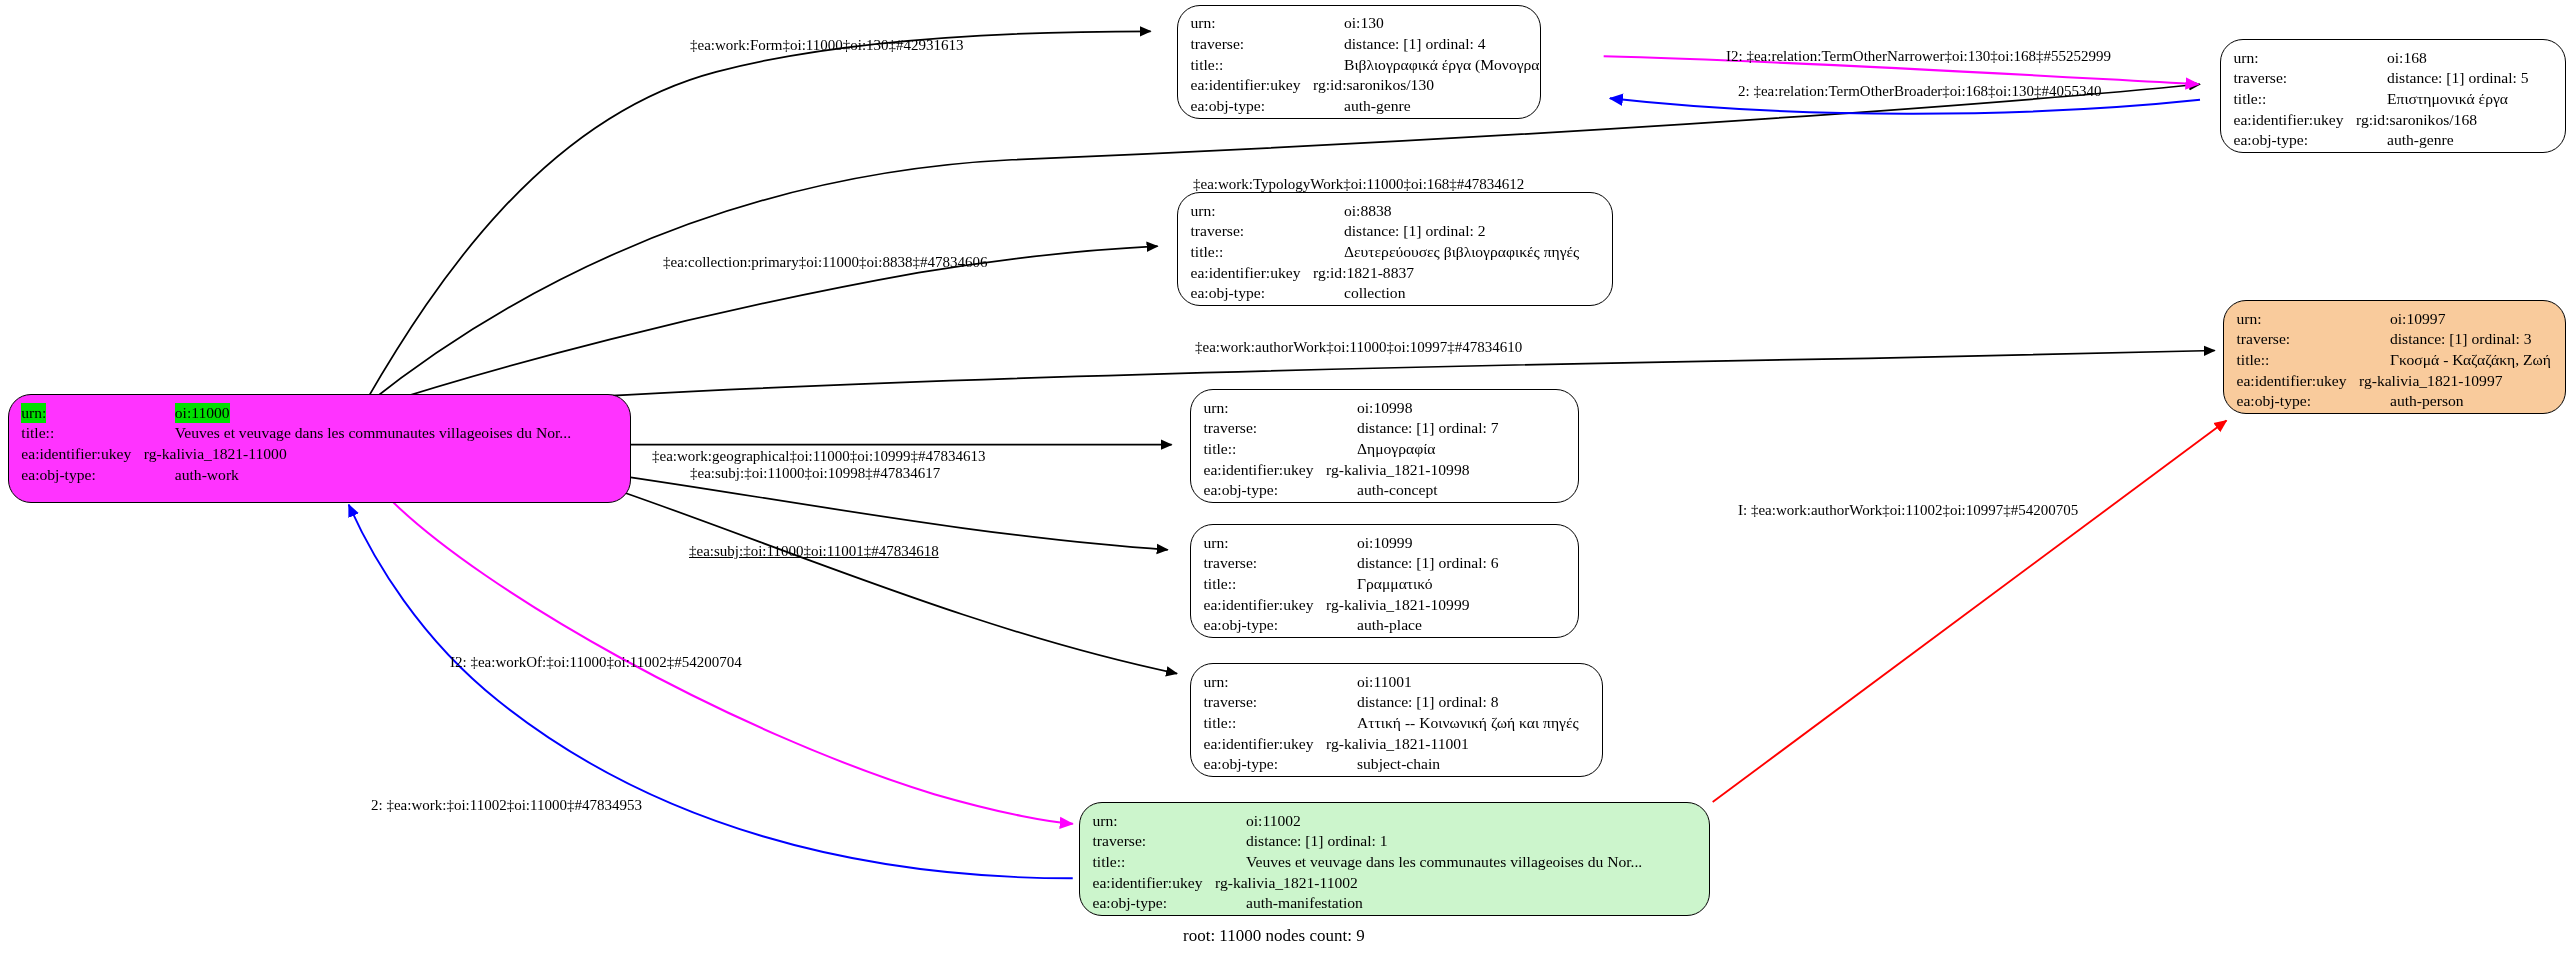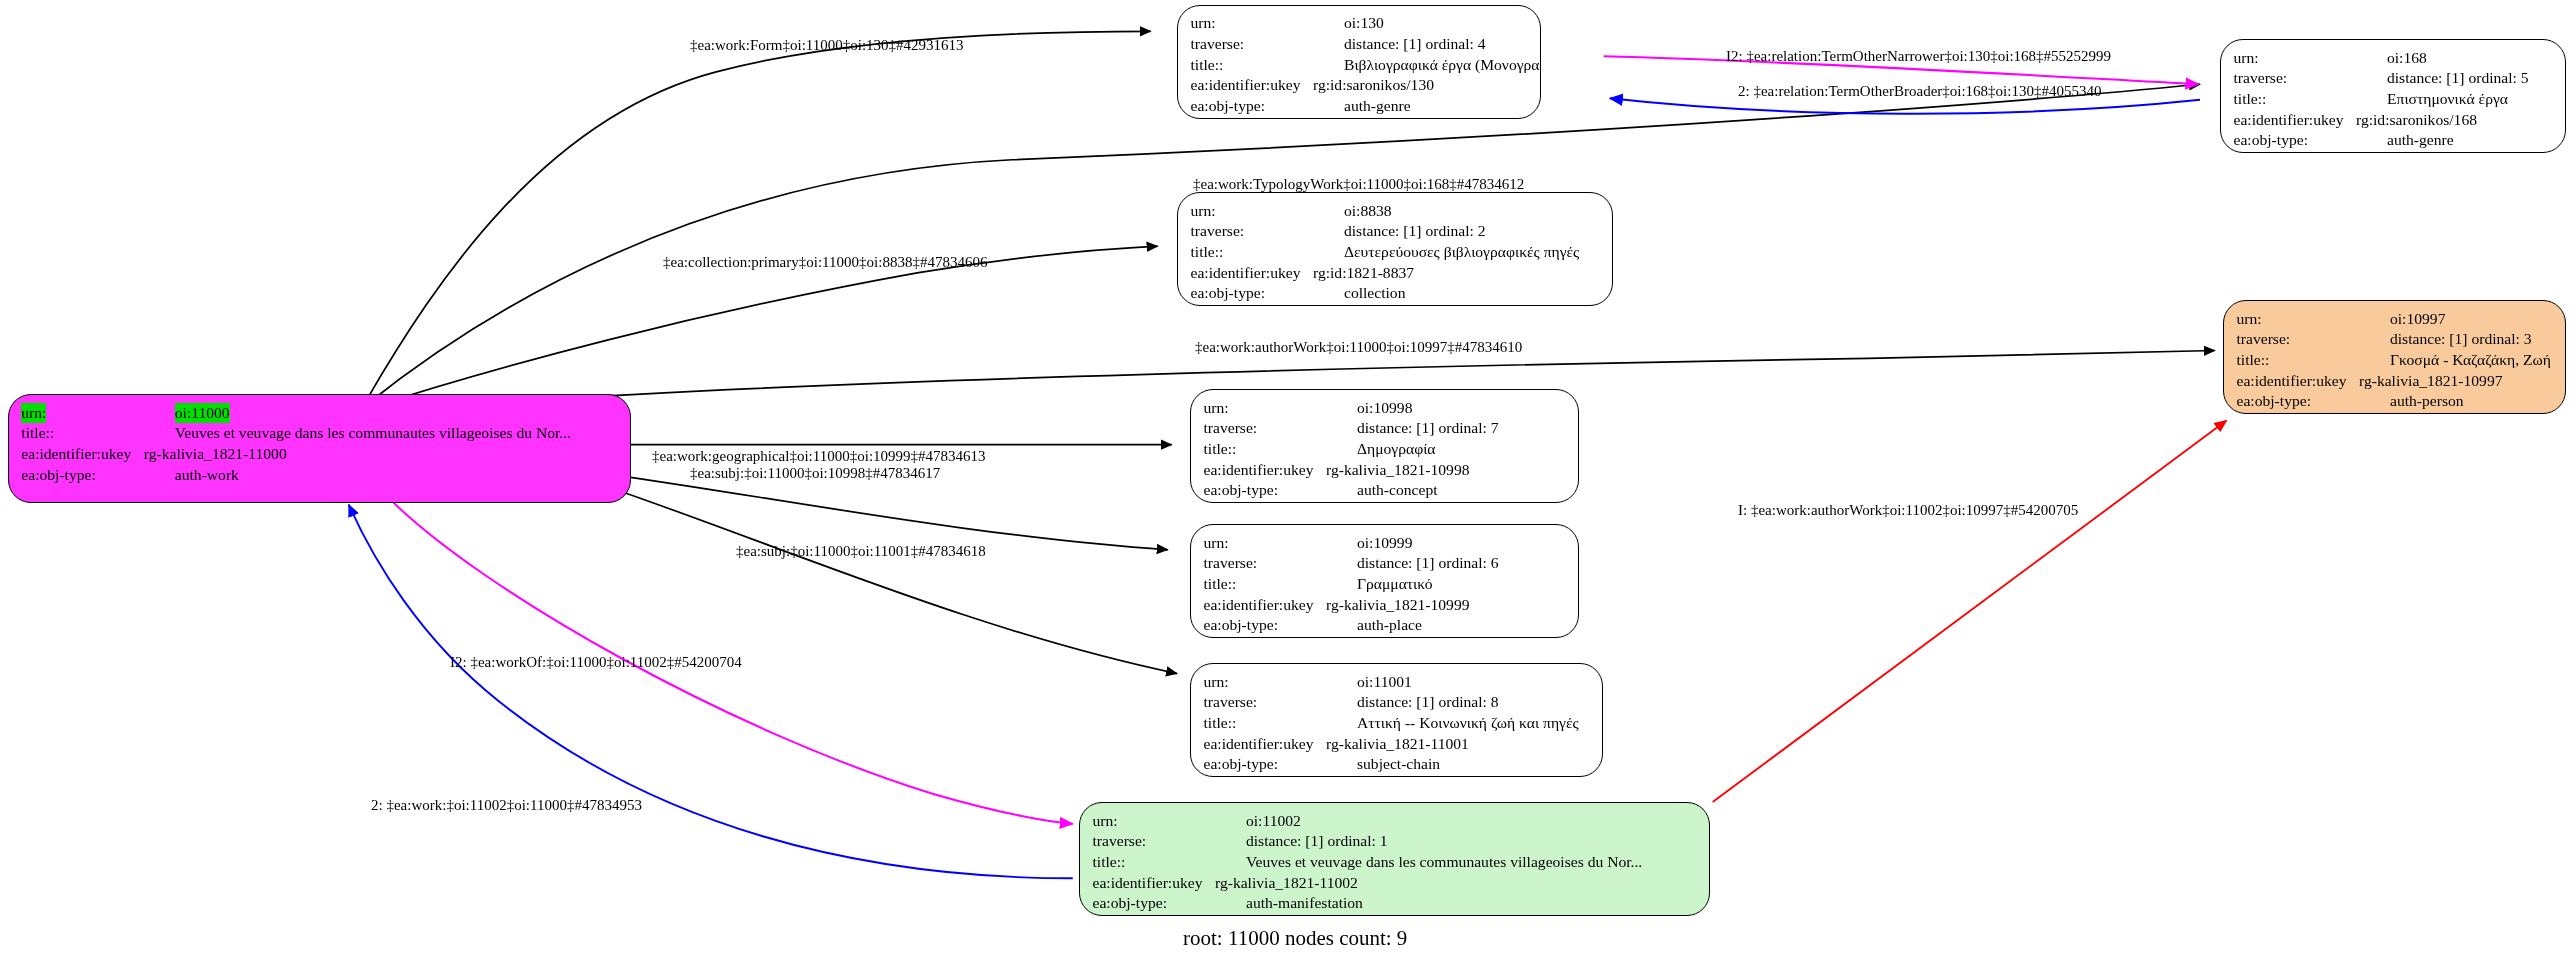--- a/index.html
+++ b/index.html
@@ -60,21 +60,21 @@
   .edge-label {
     position: absolute;
     font-size: 15px;
     line-height: 17px;
     color: #000000;
     white-space: nowrap;
     font-family: "Liberation Serif", "DejaVu Serif", serif;
   }
   .footer-label {
     position: absolute;
-    font-size: 21px;
+    font-size: 17px;
     color: #000000;
     white-space: nowrap;
     font-family: "Liberation Serif", "DejaVu Serif", serif;
   }
 </style>
 </head>
 <body>
 
 <div id="canvas">
 
@@ -367,21 +367,21 @@
   <div class="edge-label" style="left:1193px; top:132px;margin-top:44px;">‡ea:work:TypologyWork‡oi:11000‡oi:168‡#47834612</div>
 
   <div class="edge-label" style="left:663px; top:254px;">‡ea:collection:primary‡oi:11000‡oi:8838‡#47834606</div>
 
   <div class="edge-label" style="left:1195px; top:339px;">‡ea:work:authorWork‡oi:11000‡oi:10997‡#47834610</div>
 
   <div class="edge-label" style="left:690px; top:429px;margin-top:36px;">‡ea:subj:‡oi:11000‡oi:10998‡#47834617</div>
 
   <div class="edge-label" style="left:652px; top:448px;">‡ea:work:geographical‡oi:11000‡oi:10999‡#47834613</div>
 
-  <div class="edge-label" style="left:736px; top:543px;">‡ea:subj:‡oi:11000‡oi:11001‡#47834618</div>
+  <div class="edge-label" style="left:689px; top:543px;text-decoration:underline;">‡ea:subj:‡oi:11000‡oi:11001‡#47834618</div>
 
   <div class="edge-label" style="left:450px; top:654px;">I2: ‡ea:workOf:‡oi:11000‡oi:11002‡#54200704</div>
 
   <div class="edge-label" style="left:371px; top:797px;">2: ‡ea:work:‡oi:11002‡oi:11000‡#47834953</div>
 
   <div class="edge-label" style="left:1738px; top:502px;">I: ‡ea:work:authorWork‡oi:11002‡oi:10997‡#54200705</div>
 
   <div class="footer-label" style="left:1183px; top:926px;">root: 11000 nodes count: 9</div>
 
 </div>

